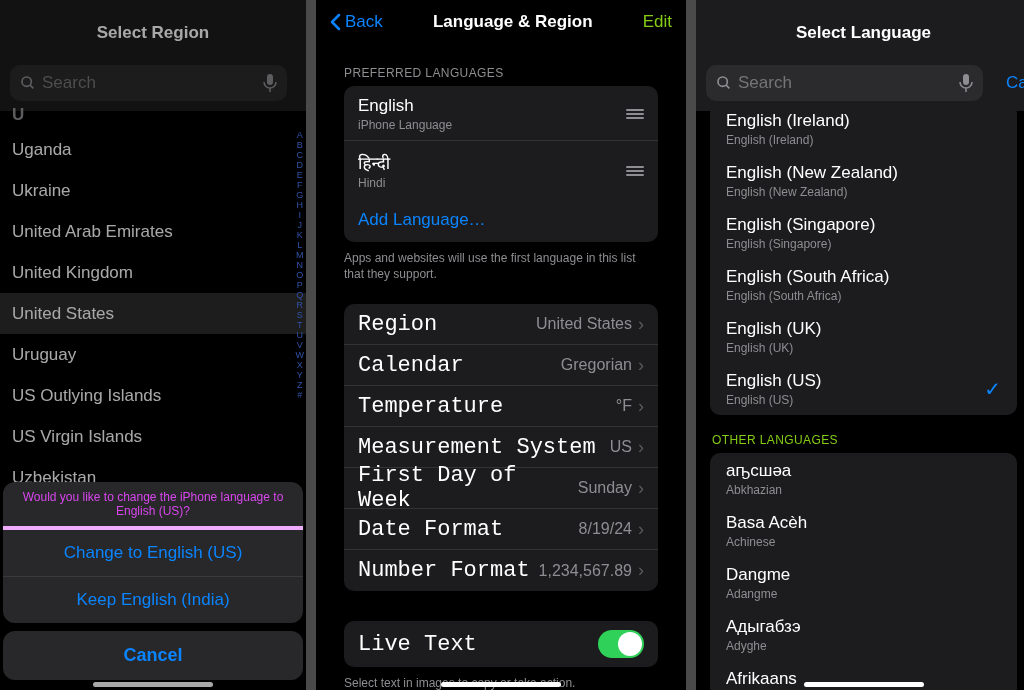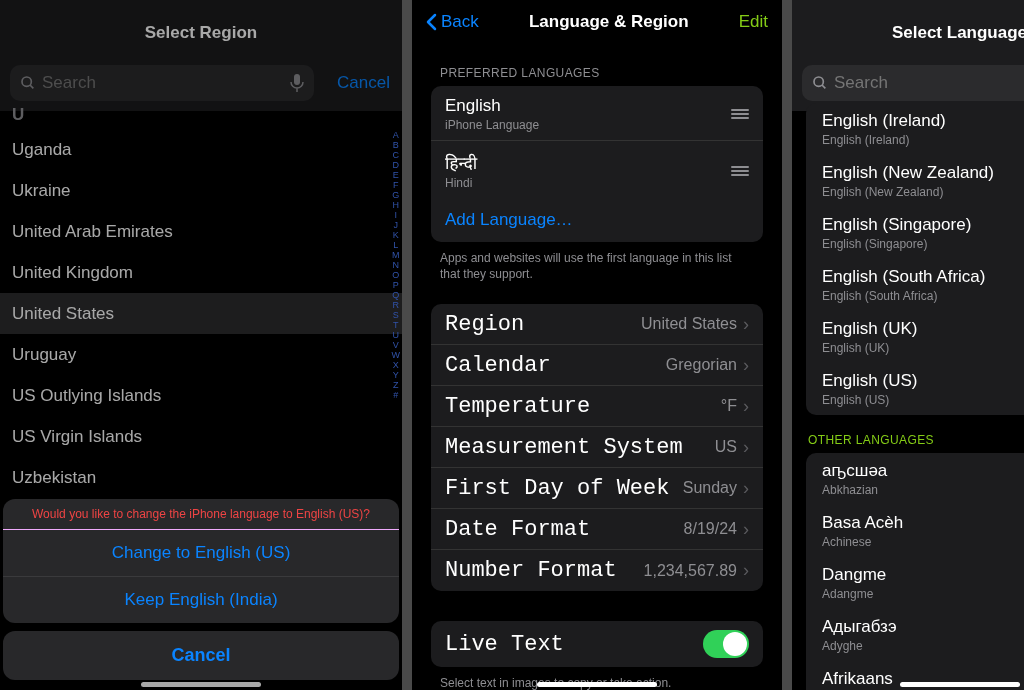--- a/index.html
+++ b/index.html
@@ -1,52 +1,52 @@
 <!DOCTYPE html>
 <html><head>
 <meta charset="utf-8">
 <style>
   * { box-sizing: border-box; margin: 0; padding: 0; font-family: -apple-system, "Helvetica Neue", Arial, sans-serif; }
   body { background:#4a4a4a; width:1024px; height:690px; overflow:hidden; display:flex; gap:10px; }
   .phone { position:relative; height:690px; background:#000; overflow:hidden; flex-shrink:0; }
-  .phone1 { width:402px; }
+  .phone1 { width:306px; }
   .phone2 { width:370px; }
   .phone3 { width:335px; }
 
   
   .p1-header { height:65px; display:flex; align-items:center; justify-content:center; color:#fff; font-size:17px; font-weight:600; background:#1c1c1e; }
   .p1-search-row { display:flex; align-items:center; padding:0 12px 10px 10px; background:#1c1c1e; gap:23px; }
   .p1-search { flex:1; height:36px; border-radius:10px; background:#2b2b2d; display:flex; align-items:center; padding:0 10px; color:#8e8e92; }
   .p1-search input { flex:1; background:transparent; border:none; outline:none; color:#fff; font-size:17px; }
   .cancel-link { color:#0a84ff; font-size:17px; }
   .p1-body { position:absolute; top:103px; left:0; right:0; bottom:0; overflow:hidden; }
   .section-letter { color:#8e8e92; font-size:17px; padding:2px 12px 4px; font-weight:600;}
   .row { height:41px; display:flex; align-items:center; padding:0 12px; color:#fff; font-size:17px; border-bottom:0px solid #222;}
   .row.sel { background:#2c2c2e; }
   .index-bar { position:absolute; right:2px; top:130px; color:#4a7dff; font-size:9px; line-height:10px; text-align:center; letter-spacing:0; }
   .index-bar div { height:10px; }
 
   .prompt-sheet { position:absolute; left:3px; right:3px; bottom:10px; z-index:20;}
   .prompt-top { background:#2b2b2dEE; border-radius:12px; overflow:hidden; margin-bottom:8px; backdrop-filter:blur(4px);}
-  .prompt-msg { color:#ef4444; font-size:12px; text-align:center; padding:8px 10px; border-bottom:1px solid #f0abfc;}
+  .prompt-msg { color:#d946ef; font-size:12px; text-align:center; padding:8px 10px; border-bottom:4px solid #f0abfc;}
   .prompt-opt { color:#0a84ff; font-size:17px; text-align:center; padding:13px 22px; border-bottom:1px solid #3a3a3c;}
   .prompt-opt:last-child { border-bottom:none; }
   .prompt-cancel { background:#2b2b2dEE; border-radius:12px; color:#0a84ff; font-size:18px; font-weight:600; text-align:center; padding:14px 6px; }
   .home-ind { position:absolute; bottom:3px; left:50%; transform:translateX(-50%); width:120px; height:5px; border-radius:3px; background:#fff; }
 
   
   .p1-dim { position:absolute; inset:0; background:rgba(0,0,0,0.34); z-index:5;}
 
   
   .p2-nav { display:flex; align-items:center; justify-content:space-between; padding:10px 14px; height:44px; }
   .nav-left { display:flex; align-items:center; gap:4px; color:#0a84ff; font-size:17px; }
   .nav-title { color:#fff; font-size:17px; font-weight:600; }
   .nav-right { color:#84cc16; font-size:17px; }
   .group-label { color:#8e8e92; font-size:12px; padding:22px 28px 6px; letter-spacing:0.4px; }
-  .card { background:#1c1c1e; margin:0 19px; border-radius:10px; overflow:hidden; }
+  .card { background:#1c1c1e; margin:0 28px; border-radius:10px; overflow:hidden; }
   .pref-row { display:flex; align-items:center; justify-content:space-between; padding:10px 14px 8px; border-bottom:0.5px solid #333; }
   .pref-row:last-child { border-bottom:none;}
   .pref-main .t1 { color:#fff; font-size:17px; }
   .pref-main .t2 { color:#8e8e92; font-size:12px; margin-top:2px; }
   .reorder { display:flex; flex-direction:column; gap:2px; }
   .reorder span { display:block; width:18px; height:2px; background:#8e8e92; border-radius:1px; }
   .add-lang { color:#0a84ff; font-size:17px; padding:12px 14px; }
   .footer-note { color:#8e8e92; font-size:12px; padding:8px 28px 0; line-height:1.35; }
 
   .setting-row { display:flex; align-items:center; justify-content:space-between; padding:10px 14px; border-bottom:0.5px solid #333; height:41px;}

